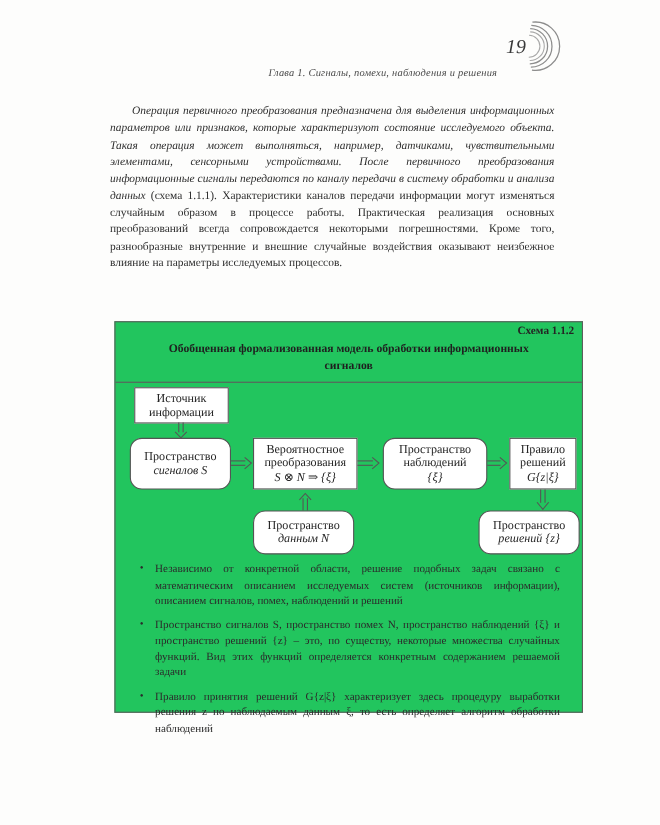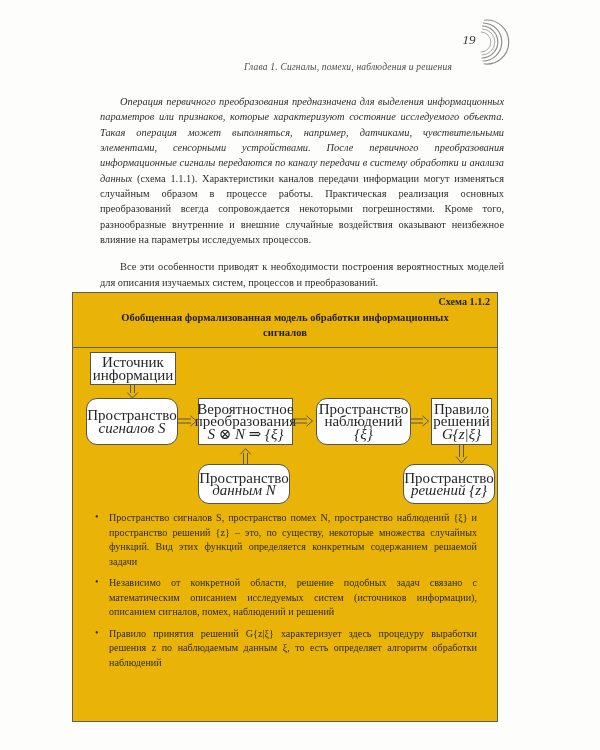--- a/index.html
+++ b/index.html
@@ -49,21 +49,21 @@
     width: 60px;
     height: 46px;
   }
   .folio svg { display: block; }
   .folio-num {
     position: absolute;
     left: 4px;
     top: 13px;
     width: 26px;
     text-align: center;
-    font-size: 13px;
+    font-size: 18px;
     font-style: italic;
     color: #3a3a3a;
   }
 
   
   .body-col {
     position: absolute;
     left: 88px;
     top: 82px;
     width: 428px;
@@ -76,26 +76,26 @@
     text-indent: 20px;
     color: #2e2e2e;
     hyphens: manual;
   }
   p.para.second { margin-top: 0px; }
   .it { font-style: italic; }
 
   
   .scheme {
     position: absolute;
-    left: 72px;
+    left: 104px;
     top: 292px;
     width: 426px;
-    height: 430px;
+    height: 356px;
     border: 1.1px solid #5d5d5d;
-    background: #eab308;
+    background: #22c55e;
     box-sizing: border-box;
   }
   .scheme-head {
     position: relative;
     height: 55px;
     border-bottom: 1.1px solid #5d5d5d;
     box-sizing: border-box;
   }
   .scheme-no {
     position: absolute;
@@ -125,21 +125,21 @@
   .nd {
     position: absolute;
     border: 1.2px solid #545454;
     background: #ffffff;
     box-sizing: border-box;
     display: flex;
     flex-direction: column;
     align-items: center;
     justify-content: center;
     text-align: center;
-    font-size: 15px;
+    font-size: 11px;
     line-height: 12.4px;
     color: #262626;
     padding: 1px 2px;
   }
   .nd.round { border-radius: 11px; }
   .nd .ln { display: block; white-space: nowrap; }
   .mi { font-style: italic; }
 
   
   #n-source   { left: 17px;  top: 4px;   width: 86px;  height: 33px; }
@@ -203,21 +203,20 @@
           <path d="M29 13 A10 10 0 1 1 28.7 33"></path>
         </g>
         <path d="M1 0 L22 0 L22 46 L1 46 Z" fill="#fdfdfc" stroke="none"></path>
       </svg>
       <div class="folio-num">19</div>
     </div>
   </div>
 
   <div class="body-col">
     <p class="para"><span class="it">Операция первичного преобразования предназначена для выделения информационных параметров или признаков, которые характеризуют состояние исследуемого объекта. Такая операция может выполняться, например, датчиками, чувствительными элементами, сенсорными устройствами. После первичного преобразования информационные сигналы передаются по каналу передачи в систему обработки и анализа данных</span><span> (схема 1.1.1). Характеристики каналов передачи информации могут изменяться случайным образом в процессе работы. Практическая реализация основных преобразований всегда сопровождается некоторыми погрешностями. Кроме того, разнообразные внутренние и внешние случайные воздействия оказывают неизбежное влияние на параметры исследуемых процессов.</span></p>
-    <p class="para second">Все эти особенности приводят к необходимости построения вероятностных моделей для описания изучаемых систем, процессов и преобразований.</p>
   </div>
 
   <div class="scheme">
 
     <div class="scheme-head">
       <div class="scheme-no">Схема 1.1.2</div>
       <div class="scheme-title">
         <span class="ln">Обобщенная формализованная модель обработки</span>
         <span class="ln">информационных сигналов</span>
       </div>
@@ -320,20 +319,20 @@
             <line x1="9.5" y1="0" x2="9.5" y2="12"></line>
             <path d="M2.2 11.6 L7.5 18 L12.8 11.6"></path>
           </g>
         </svg>
       </div>
 
     </div>
 
     <div class="bullets">
       <ul class="blist">
+        <li>Независимо от конкретной области, решение подобных задач связано с математическим описанием исследуемых систем (источников информации), описанием сигналов, помех, наблюдений и решений</li>
         <li>Пространство сигналов S, пространство помех N, пространство наблюдений {ξ} и пространство решений {z} – это, по существу, некоторые множества случайных функций. Вид этих функций определяется конкретным содержанием решаемой задачи</li>
-        <li>Независимо от конкретной области, решение подобных задач связано с математическим описанием исследуемых систем (источников информации), описанием сигналов, помех, наблюдений и решений</li>
         <li>Правило принятия решений G{z|ξ} характеризует здесь процедуру выработки решения z по наблюдаемым данным ξ, то есть определяет алгоритм обработки наблюдений</li>
       </ul>
     </div>
 
   </div>
 </div>
 
 </body></html>

